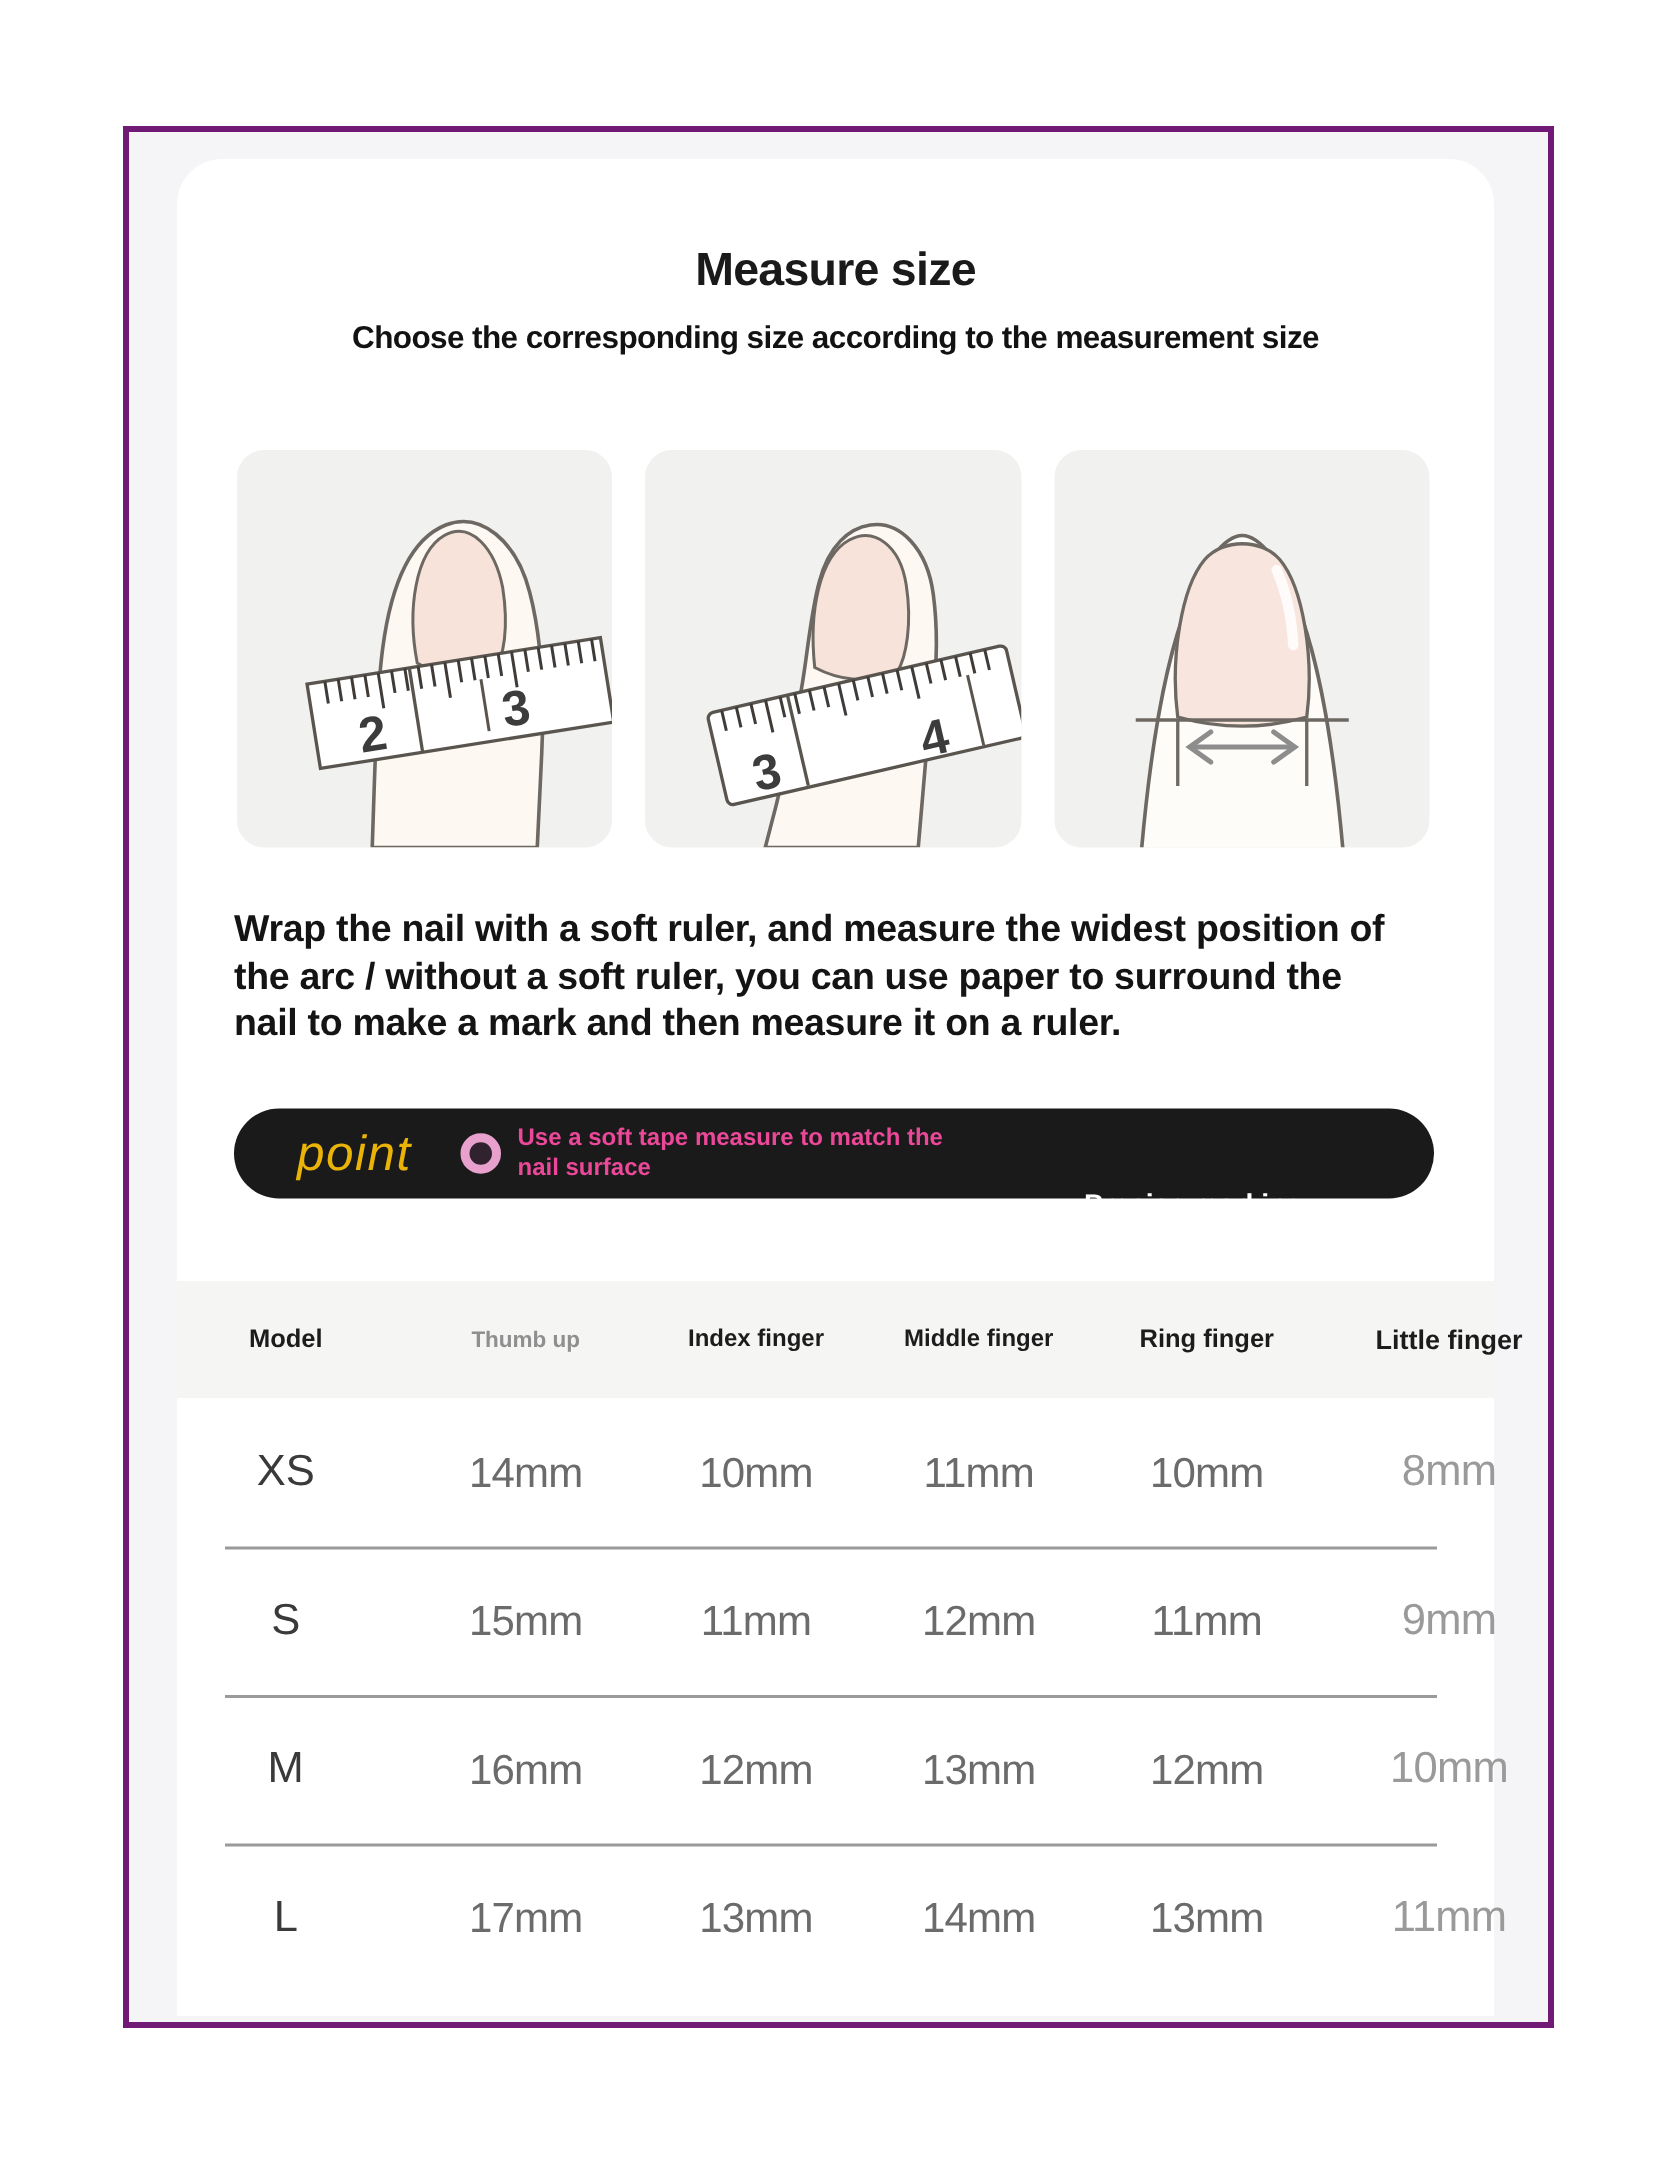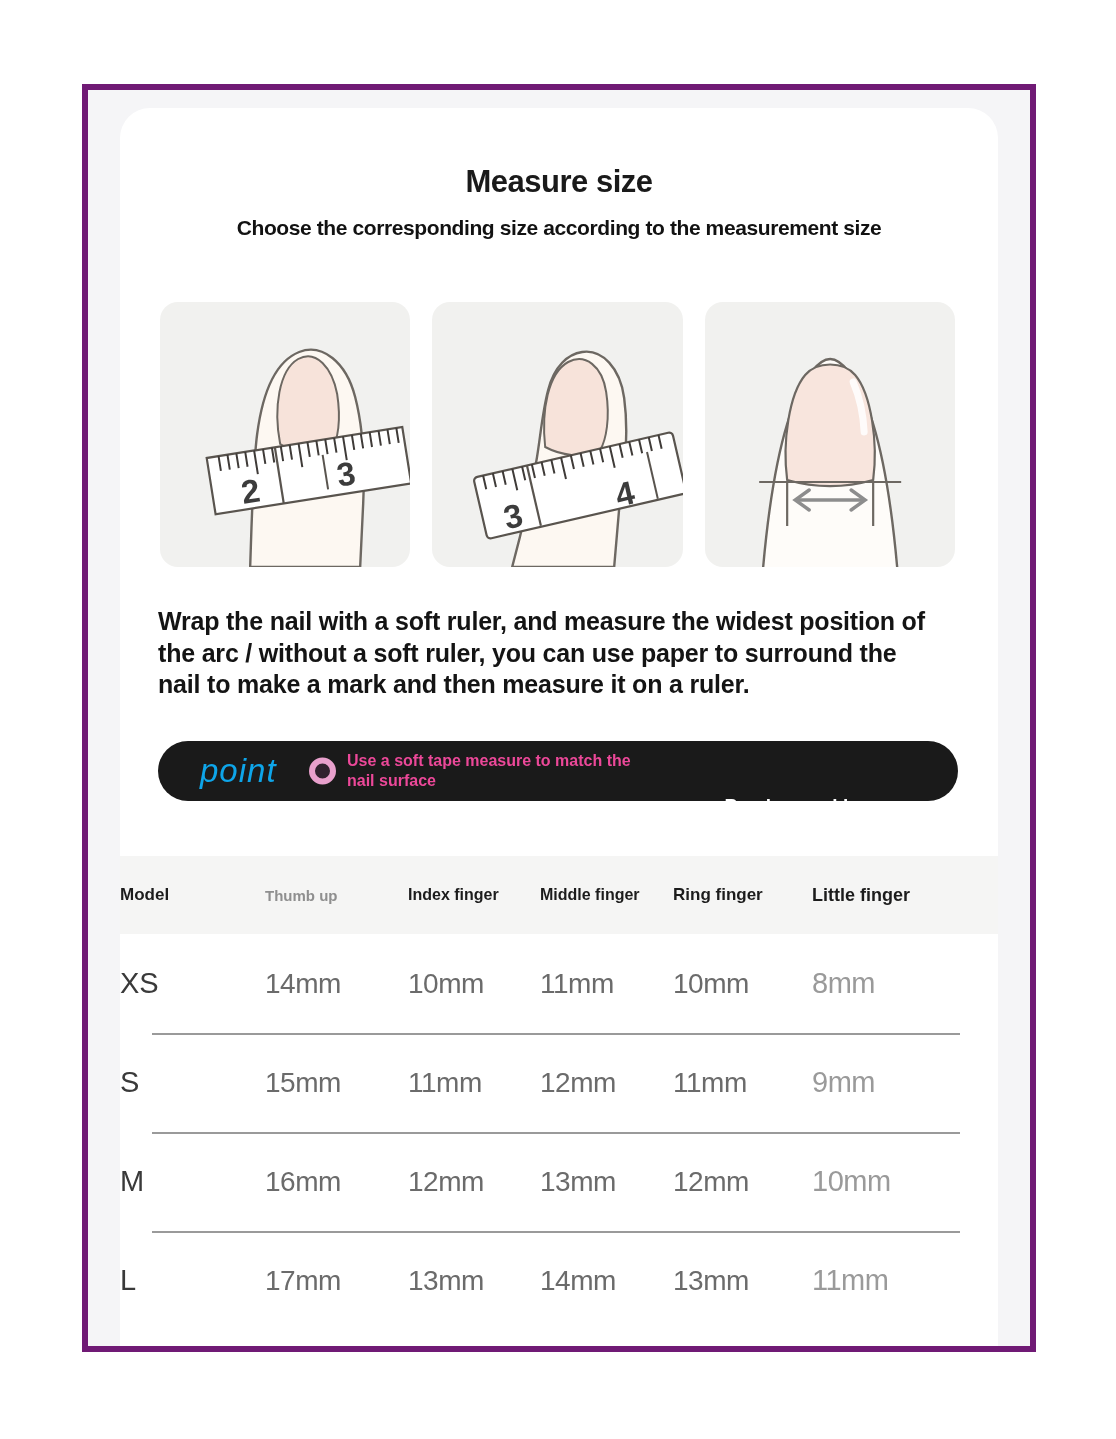--- a/index.html
+++ b/index.html
@@ -1,21 +1,21 @@
 <!DOCTYPE html>
 <html><head>
 <meta charset="utf-8">
 <style>
   * { box-sizing: border-box; }
   html,body { margin:0; padding:0; background:#ffffff; }
   body { font-family:"Liberation Sans", sans-serif; }
   .page { position:relative; width:1116px; height:1439px; background:#ffffff; overflow:hidden; }
 
   .frame { position:absolute; left:82px; top:84px; width:954px; height:1268px;
-           border:6px solid #701a75; background:#f5f5f7; overflow:hidden; }
+           border:4px solid #701a75; background:#f5f5f7; overflow:hidden; }
 
   .card { position:absolute; left:32px; top:18px; width:878px; height:1238px;
           background:#ffffff; border-radius:30px 30px 0 0; }
 
   .page-title { position:absolute; top:56px; left:0; width:100%; text-align:center;
                 font-size:31px; font-weight:bold; color:#1a1a1a; letter-spacing:-0.5px; }
   .page-subtitle { position:absolute; top:108px; left:0; width:100%; text-align:center;
                    font-size:21px; font-weight:bold; color:#121212; letter-spacing:-0.4px; }
 
   .tiles { position:absolute; left:40px; top:194px; width:795px; height:265px;
@@ -23,32 +23,32 @@
   .tile { flex:1 1 0; background:#f1f1ef; border-radius:18px; overflow:hidden; }
   .tile svg { display:block; width:100%; height:100%; }
 
   .instruction { position:absolute; left:38px; top:498px; width:778px;
                  font-size:25px; font-weight:bold; color:#141414; line-height:1.26;
                  letter-spacing:-0.2px; }
 
   .point-bar { position:absolute; left:38px; top:633px; width:800px; height:60px;
                background:#1a1a1a; border-radius:30px; }
   .point-label { position:absolute; left:42px; top:50%; transform:translateY(-50%);
-                 font-style:italic; font-size:33px; color:#0ea5e9; letter-spacing:1px; }
+                 font-style:italic; font-size:33px; color:#eab308; letter-spacing:1px; }
   .ring-icon { position:absolute; left:151px; top:50%; transform:translateY(-50%);
                width:27px; height:27px; border-radius:50%;
                background:#30222e; border:6px solid #e8a0cc; }
   .point-tip { position:absolute; left:189px; top:50%; transform:translateY(-50%);
                width:304px; color:#ec4899; font-weight:bold; font-size:16px; line-height:1.25; }
   .precise-label { position:absolute; left:505px; top:50%; transform:translateY(-50%);
                    width:270px; text-align:center; color:#ffffff; font-weight:bold; font-size:19px;margin-top:35px; }
 
   .size-table { position:absolute; left:0; top:748px; width:878px; }
   .thead, .trow { display:grid; grid-template-columns:145px 143px 132px 133px 139px 186px;
-                  align-items:center; text-align:left; }
+                  align-items:center; text-align:center;gap:16px; }
   .thead { height:78px; background:#f5f5f4; }
   .thead .c5, .trow .c5 { padding-right:34px; }
   .th { font-weight:bold; color:#1c1c1c; }
   .thead .c0 { font-size:17px; }
   .thead .c1 { font-size:15px; color:#8f8f8f; }
   .thead .c2 { font-size:16px; }
   .thead .c3 { font-size:16px; }
   .thead .c4 { font-size:17px; }
   .thead .c5 { font-size:18px; }
 

